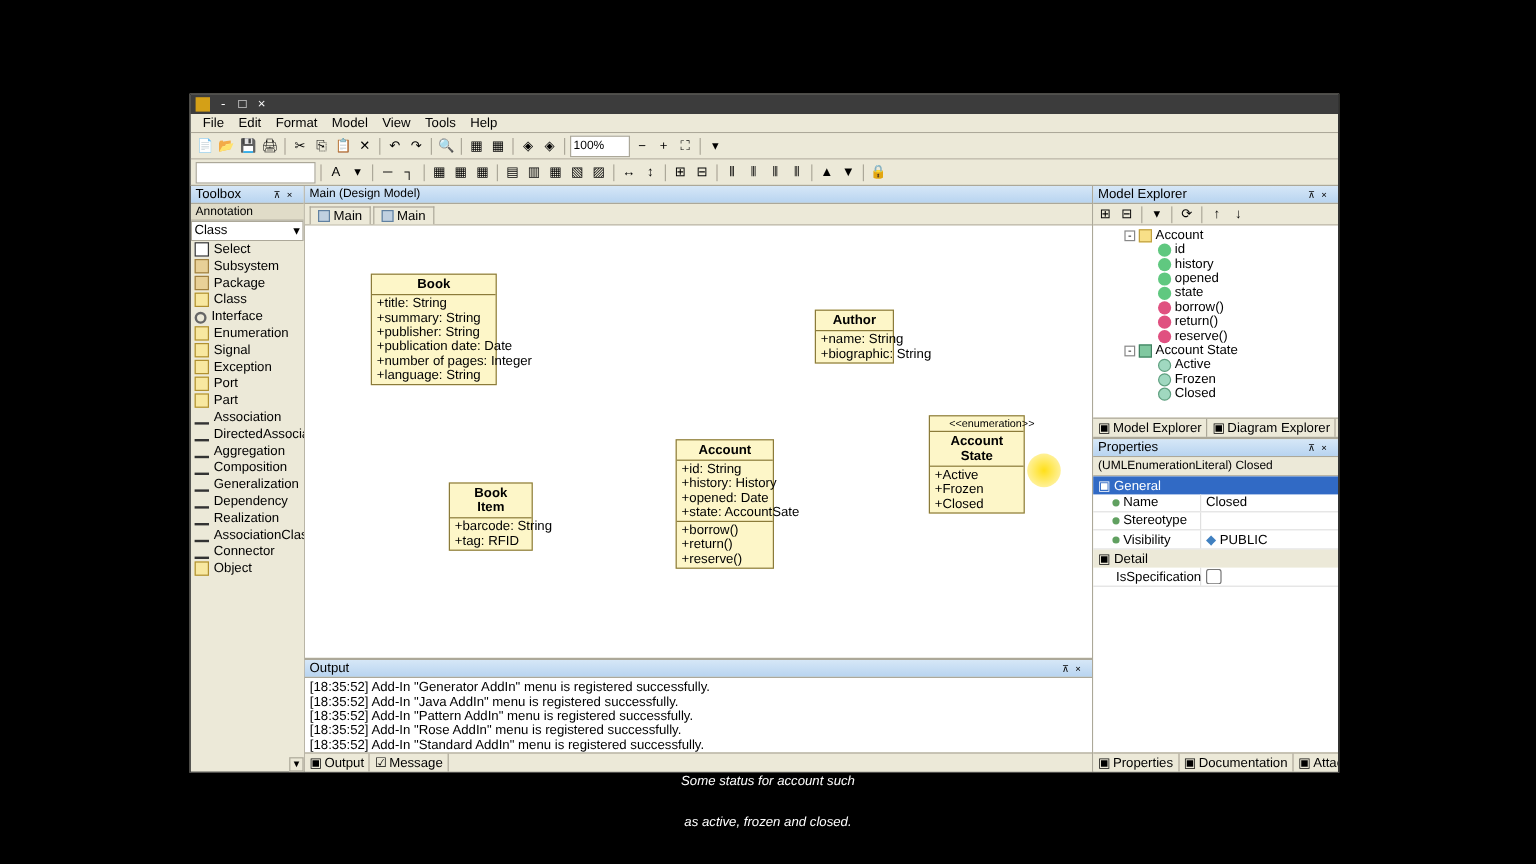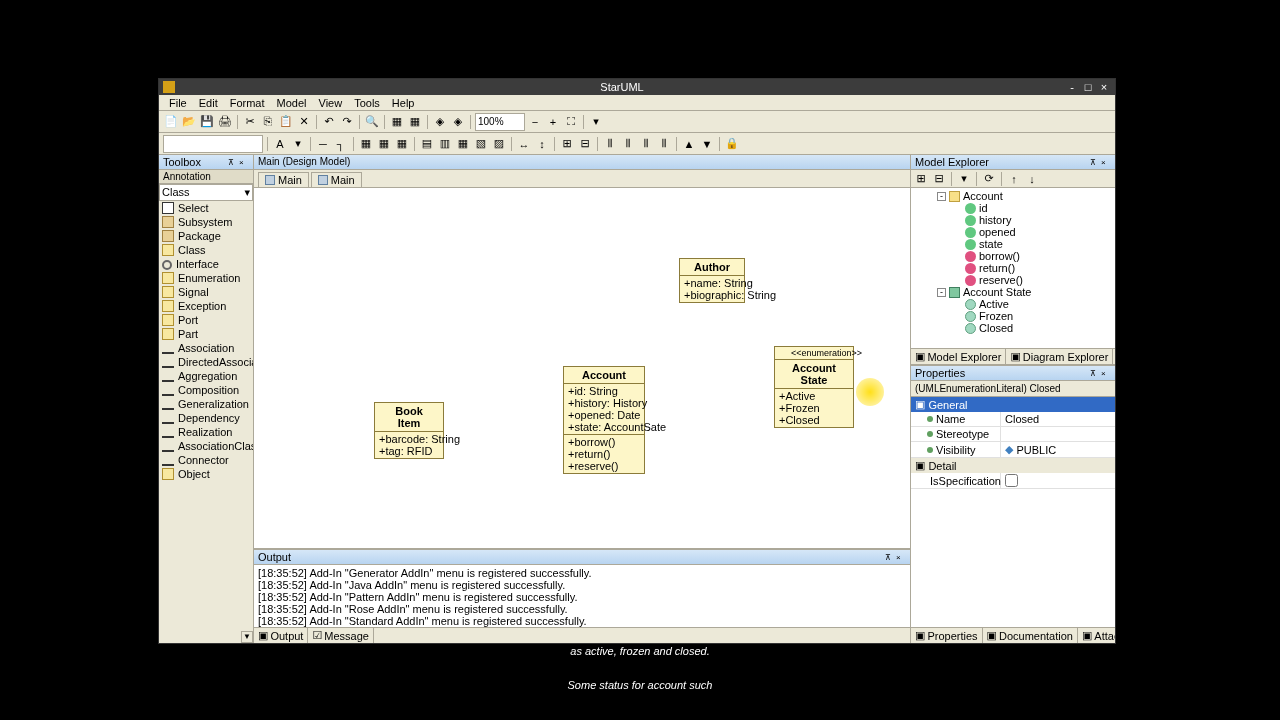--- a/index.html
+++ b/index.html
@@ -75,21 +75,20 @@
 .status-cell { border-right: 1px solid #aca899; padding: 0 6px; }
 .caption { position: absolute; bottom: 18px; left: 0; right: 0; text-align: center; color: #fff; font-family: Georgia, serif; font-style: italic; font-size: 26px; line-height: 34px; }
 .tb-scrollbtn { width: 12px; height: 12px; background: #ece9d8; border: 1px solid #aca899; font-size: 8px; text-align: center; }
 </style>
 </head>
 <body>
 
 <div class="app">
   <div class="titlebar">
     <div class="titlebar-icon"></div>
-    <div class="titlebar-title">StarUML</div>
     <div class="titlebar-btns">
       <div class="titlebar-btn">-</div>
       <div class="titlebar-btn">□</div>
       <div class="titlebar-btn">×</div>
     </div>
   </div>
 
   <div class="menubar">
     <div class="menu-item">File</div>
     <div class="menu-item">Edit</div>
@@ -271,20 +270,31 @@
         <div class="canvas-tab">
             <div class="canvas-tab-icon"></div>
             <span>Main</span>
           </div>
         <div class="canvas-tab">
             <div class="canvas-tab-icon"></div>
             <span>Main</span>
           </div>
       </div>
       <div class="canvas">
+        <div class="uml-class" style="left:55px;top:40px;width:105px">
+          <div class="uml-class-title">Book</div>
+          <div class="uml-class-attrs last">
+            <div class="uml-attr">+title: String</div>
+            <div class="uml-attr">+summary: String</div>
+            <div class="uml-attr">+publisher: String</div>
+            <div class="uml-attr">+publication date: Date</div>
+            <div class="uml-attr">+number of pages: Integer</div>
+            <div class="uml-attr">+language: String</div>
+          </div>
+        </div>
         <div class="uml-class" style="left:425px;top:70px;width:66px">
           <div class="uml-class-title">Author</div>
           <div class="uml-class-attrs last">
             <div class="uml-attr">+name: String</div>
             <div class="uml-attr">+biographic: String</div>
           </div>
         </div>
         <div class="uml-class" style="left:120px;top:214px;width:70px">
           <div class="uml-class-title">Book Item</div>
           <div class="uml-class-attrs last">
@@ -494,15 +504,15 @@
               <span>Attachments</span>
             </div>
         </div>
       </div>
     </div>
   </div>
 
 </div>
 
 <div class="caption">
+  <div>Some status for account such</div>
   <div>as active, frozen and closed.</div>
-  <div>Some status for account such</div>
 </div>
 
 </body></html>

